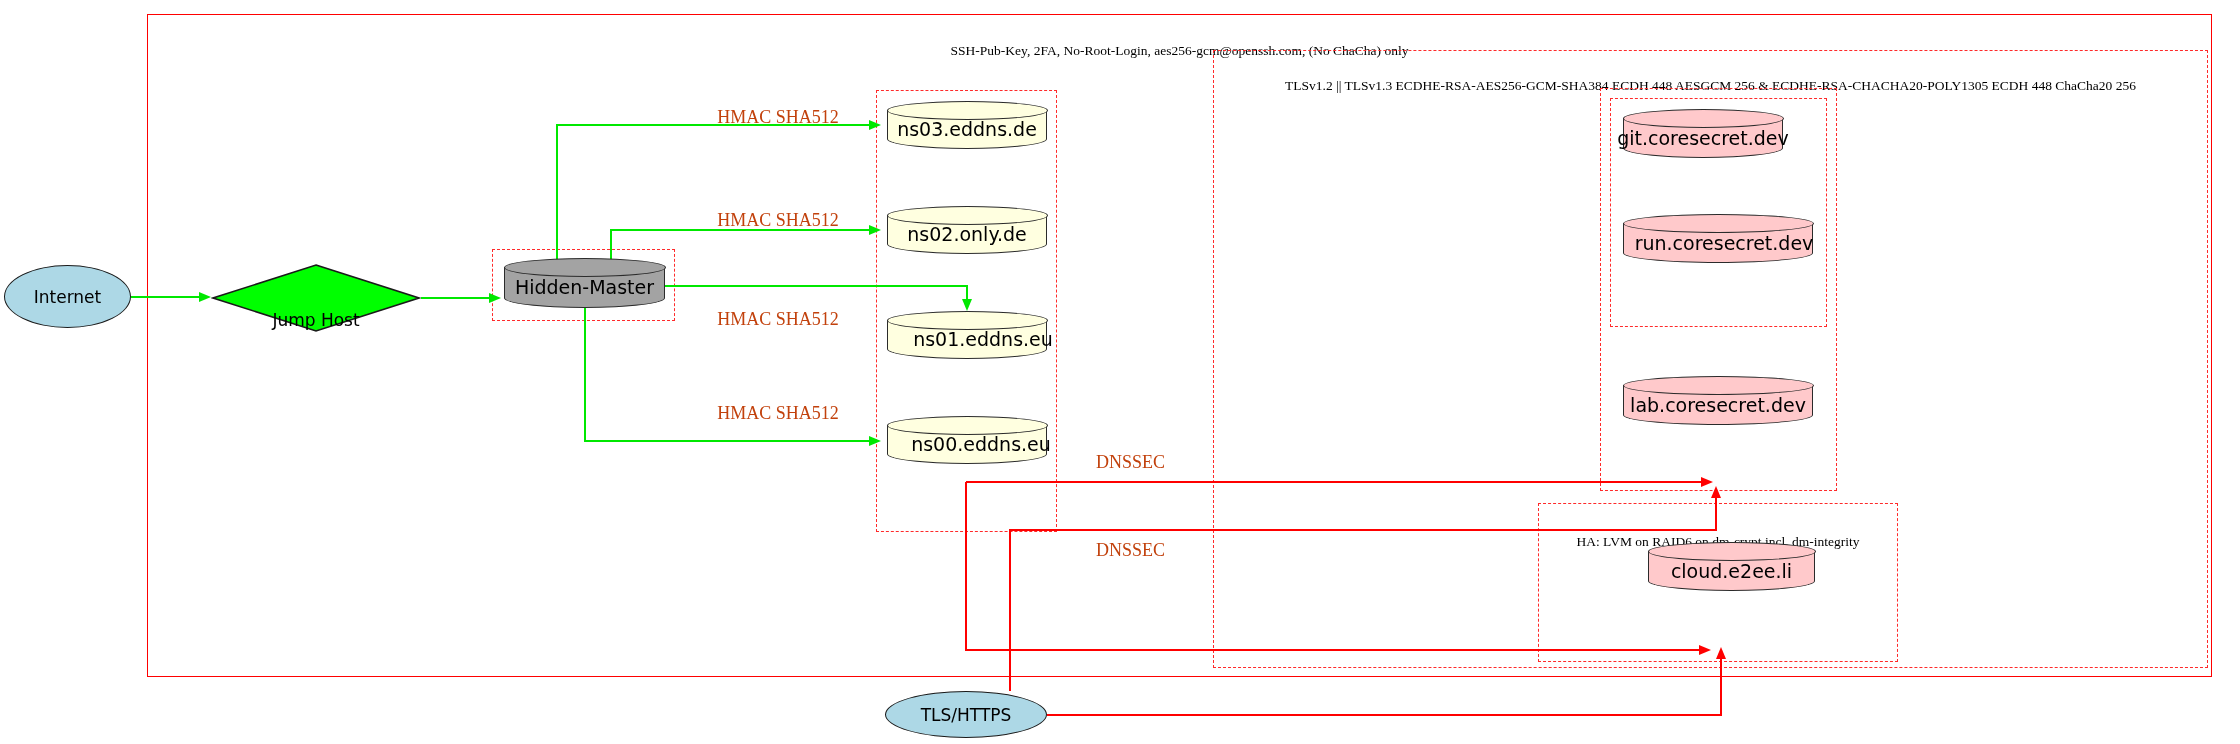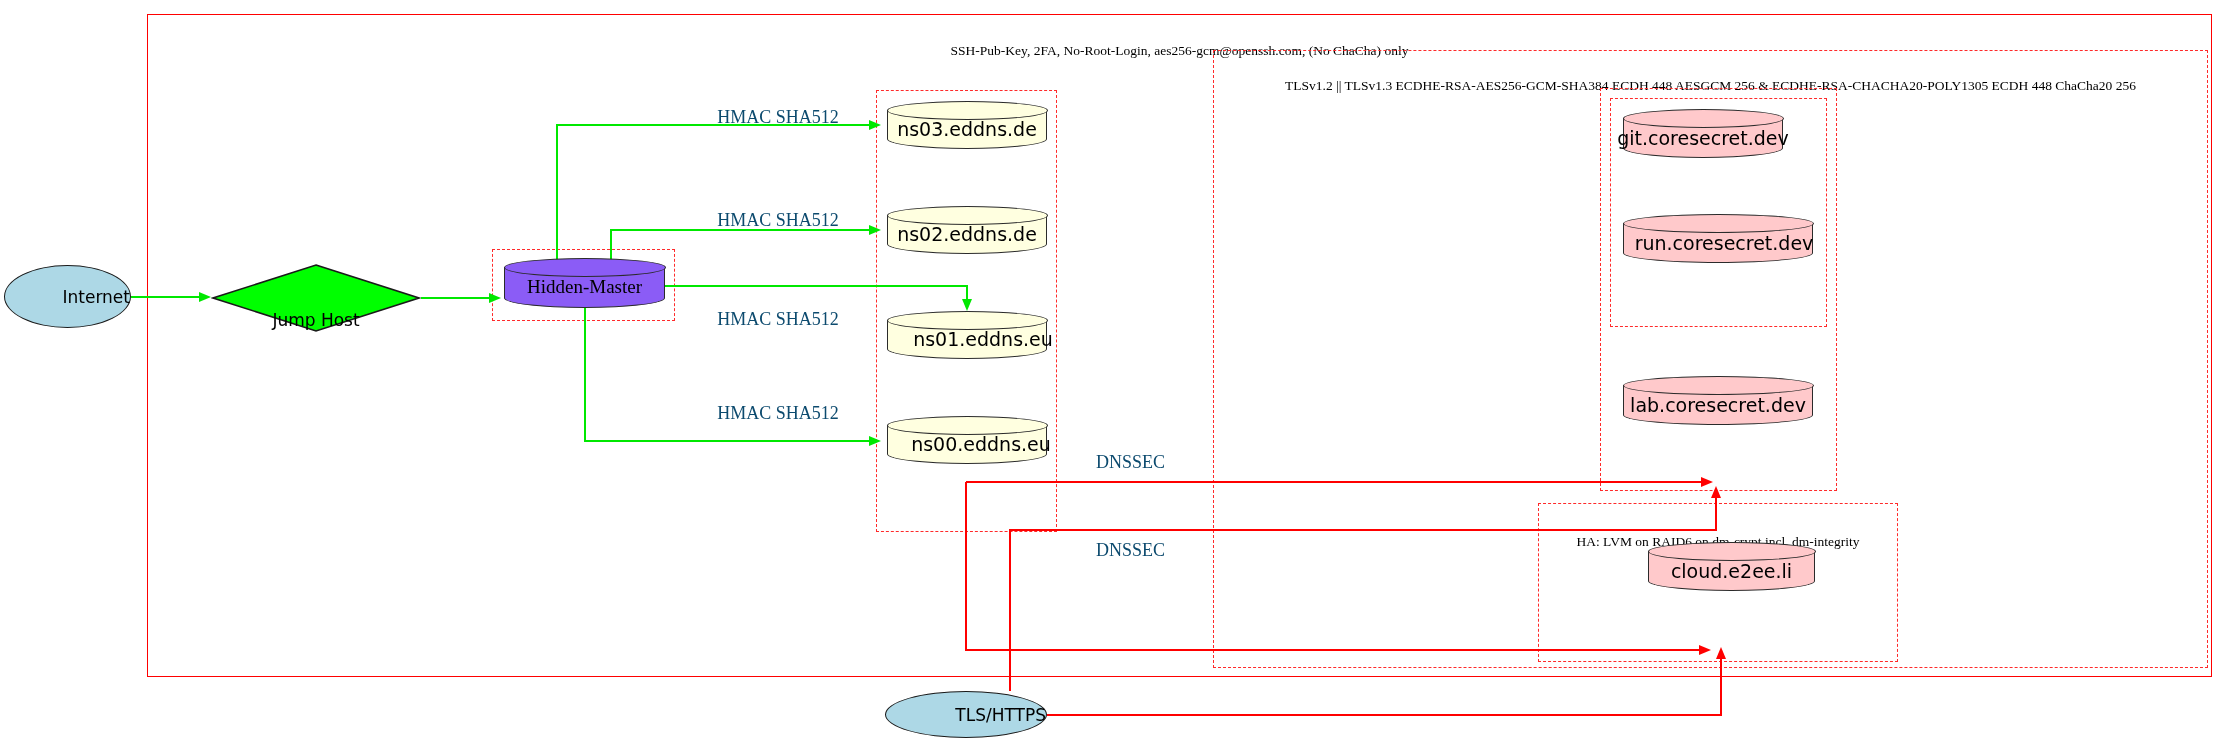--- a/index.html
+++ b/index.html
@@ -15,48 +15,48 @@
   .cluster-label {
     position:absolute; left:0; right:0; text-align:center;
     font-family:"Liberation Serif","DejaVu Serif", serif;
     font-size:13.5px; color:#000; white-space:nowrap;margin-top:24px;
   }
 
   
   .node { position:absolute; z-index:5; box-sizing:border-box; }
   .ellipse-node {
     border:1.6px solid #1a1a1a; border-radius:50%; background:#add8e6;
-    display:flex; align-items:center; justify-content:flex-end;
+    display:flex; align-items:center; justify-content:center;
     font-size:17px; color:#000;
   }
   .diamond { display:flex; align-items:center; justify-content:center; }
   .diamond svg { position:absolute; inset:0; }
   .diamond-poly { fill:#00ff00; stroke:#1a1a1a; stroke-width:1.6px; }
   .diamond span { position:relative; z-index:2; font-size:17px;margin-top:44px; }
 
   .cyl {
     position:absolute; z-index:5; box-sizing:border-box;
     border:1.5px solid #2b2b2b; border-top:none;
     border-radius:0 0 50% 50% / 0 0 10px 10px;
     display:flex; align-items:center; justify-content:center;
   }
   .cyl::before {
     content:""; position:absolute; left:-1.5px; right:-1.5px; top:-9px; height:17px;
     border:1.5px solid #2b2b2b; border-radius:50%; background:inherit; z-index:1;
   }
   .cyl span { position:relative; z-index:2; font-size:19px; white-space:nowrap;text-align:center; }
   .cyl-yellow { background:#ffffe0; }
   .cyl-pink   { background:#ffc9cb; }
-  .cyl-lav    { background:#8b5cf6;font-family:Liberation Serif, serif; }
+  .cyl-lav    { background:#a3a3a3; }
 
   
   .edge-label {
     position:absolute; z-index:6; text-align:center; white-space:nowrap;
     font-family:"Liberation Serif","DejaVu Serif", serif;
-    font-size:18px; color:#0c4a6e;
+    font-size:18px; color:#c2410c;
   }
 
   
   #edges { position:absolute; left:0; top:0; z-index:4; pointer-events:none; }
   .e-green { stroke:#00e800; stroke-width:2; fill:none; }
   .a-green { fill:#00e800; stroke:none; }
   .e-red   { stroke:#ff0000; stroke-width:2; fill:none; }
   .a-red   { fill:#ff0000; stroke:none; }
 </style>
 </head>
@@ -129,21 +129,21 @@
   </div>
 
   <div class="cyl cyl-lav" style="left:504px; top:267px; width:161px; height:41px;">
     <span>Hidden-Master</span>
   </div>
 
   <div class="cyl cyl-yellow" style="left:887px; top:110px; width:160px; height:39px;">
     <span>ns03.eddns.de</span>
   </div>
   <div class="cyl cyl-yellow" style="left:887px; top:215px; width:160px; height:39px;">
-    <span>ns02.eddns.de</span>
+    <span>ns02.only.de</span>
   </div>
   <div class="cyl cyl-yellow" style="left:887px; top:320px; width:160px; height:39px;padding-left:32px;">
     <span>ns01.eddns.eu</span>
   </div>
   <div class="cyl cyl-yellow" style="left:887px; top:425px; width:160px; height:39px;padding-left:28px;">
     <span>ns00.eddns.eu</span>
   </div>
 
   <div class="cyl cyl-pink" style="left:1623px; top:118px; width:160px; height:40px;">
     <span>git.coresecret.dev</span>

